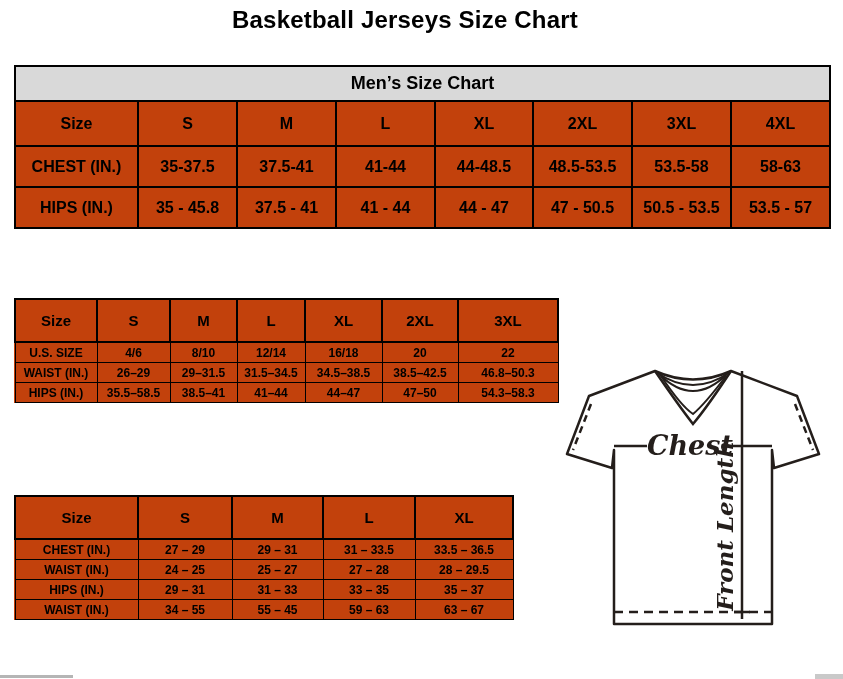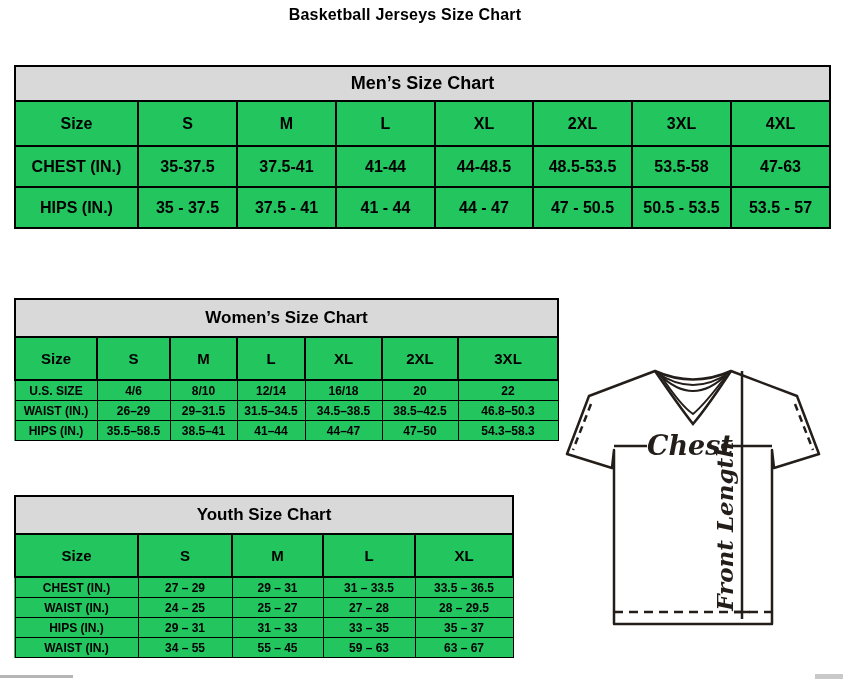--- a/index.html
+++ b/index.html
@@ -1,20 +1,20 @@
 <!DOCTYPE html>
 <html><head>
 <meta charset="utf-8">
 <style>
   html,body{margin:0;padding:0;background:#fff;}
   #page{position:relative;width:843px;height:679px;background:#fff;overflow:hidden;
         font-family:"Liberation Sans",sans-serif;color:#000;}
   .page-title{position:absolute;left:0;top:6px;width:810px;text-align:center;
-        font-size:16px;font-weight:bold;letter-spacing:.2px;}
-  table{border-collapse:collapse;table-layout:fixed;position:absolute;background:#22c55e;}
+        font-size:24px;font-weight:bold;letter-spacing:.2px;}
+  table{border-collapse:collapse;table-layout:fixed;position:absolute;background:#c2410c;}
   th,td{border:2px solid #000;text-align:center;vertical-align:middle;padding:0;
         font-weight:bold;overflow:hidden;white-space:nowrap;}
   .title-cell{background:#d9d9d9;}
   
   #men-table{left:14px;top:65px;width:815px;}
   #men-table .title-cell{height:33px;font-size:18px;}
   #men-table .hdr td{height:43px;font-size:16px;}
   #men-table .data td{height:39px;font-size:16px;}
   
   #women-table{left:14px;top:298px;width:543px;}
@@ -66,25 +66,25 @@
       <td>4XL</td>
     </tr>
     <tr class="data">
       <td>CHEST (IN.)</td>
       <td>35-37.5</td>
       <td>37.5-41</td>
       <td>41-44</td>
       <td>44-48.5</td>
       <td>48.5-53.5</td>
       <td>53.5-58</td>
-      <td>47-63</td>
+      <td>58-63</td>
     </tr>
     <tr class="data">
       <td>HIPS (IN.)</td>
-      <td>35 - 37.5</td>
+      <td>35 - 45.8</td>
       <td>37.5 - 41</td>
       <td>41 - 44</td>
       <td>44 - 47</td>
       <td>47 - 50.5</td>
       <td>50.5 - 53.5</td>
       <td>53.5 - 57</td>
     </tr>
   </tbody>
     </table>
 
@@ -92,23 +92,20 @@
     <colgroup>
         <col style="width:82px">
         <col style="width:73px">
         <col style="width:67px">
         <col style="width:68px">
         <col style="width:77px">
         <col style="width:76px">
         <col style="width:100px">
       </colgroup>
     <tbody>
-        <tr>
-      <th class="title-cell" colspan="7">Women’s Size Chart</th>
-    </tr>
     <tr class="hdr">
       <td>Size</td>
       <td>S</td>
       <td>M</td>
       <td>L</td>
       <td>XL</td>
       <td>2XL</td>
       <td>3XL</td>
     </tr>
     <tr class="data">
@@ -143,23 +140,20 @@
 
   <table id="youth-table">
     <colgroup>
         <col style="width:123px">
         <col style="width:94px">
         <col style="width:91px">
         <col style="width:92px">
         <col style="width:98px">
       </colgroup>
     <tbody>
-        <tr>
-      <th class="title-cell" colspan="5">Youth Size Chart</th>
-    </tr>
     <tr class="hdr">
       <td>Size</td>
       <td>S</td>
       <td>M</td>
       <td>L</td>
       <td>XL</td>
     </tr>
     <tr class="data">
       <td>CHEST (IN.)</td>
       <td>27 – 29</td>

